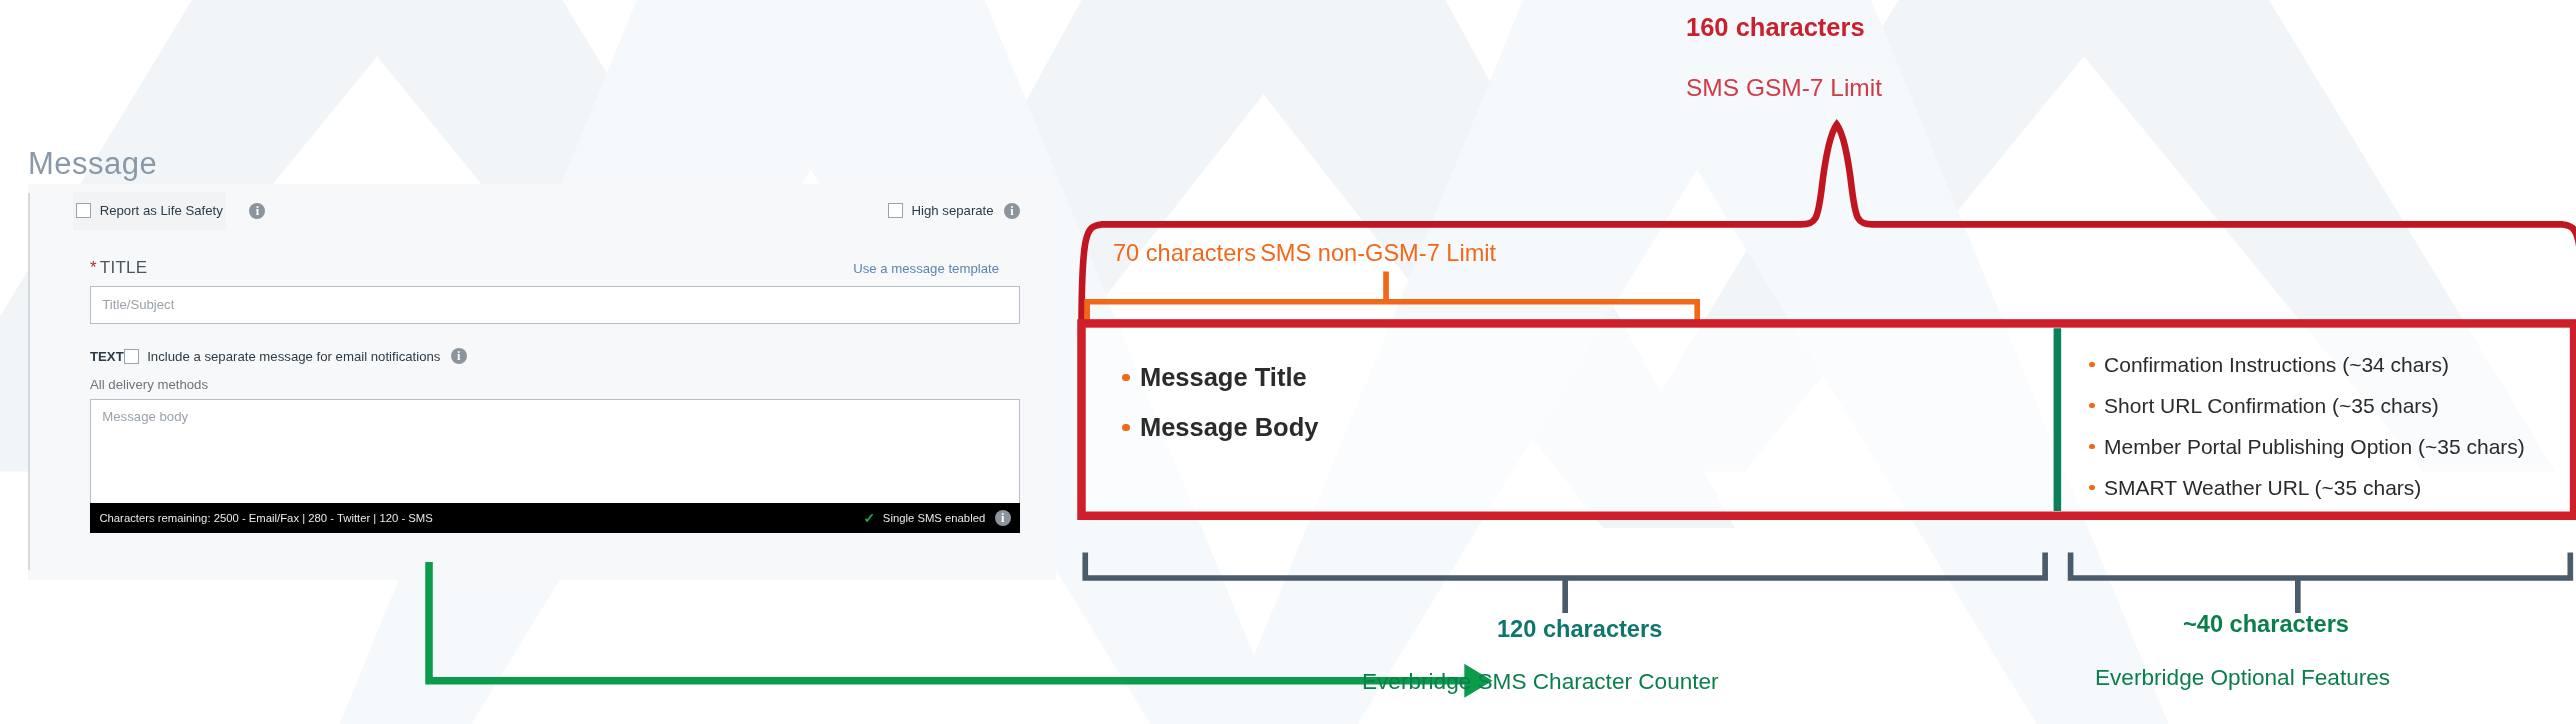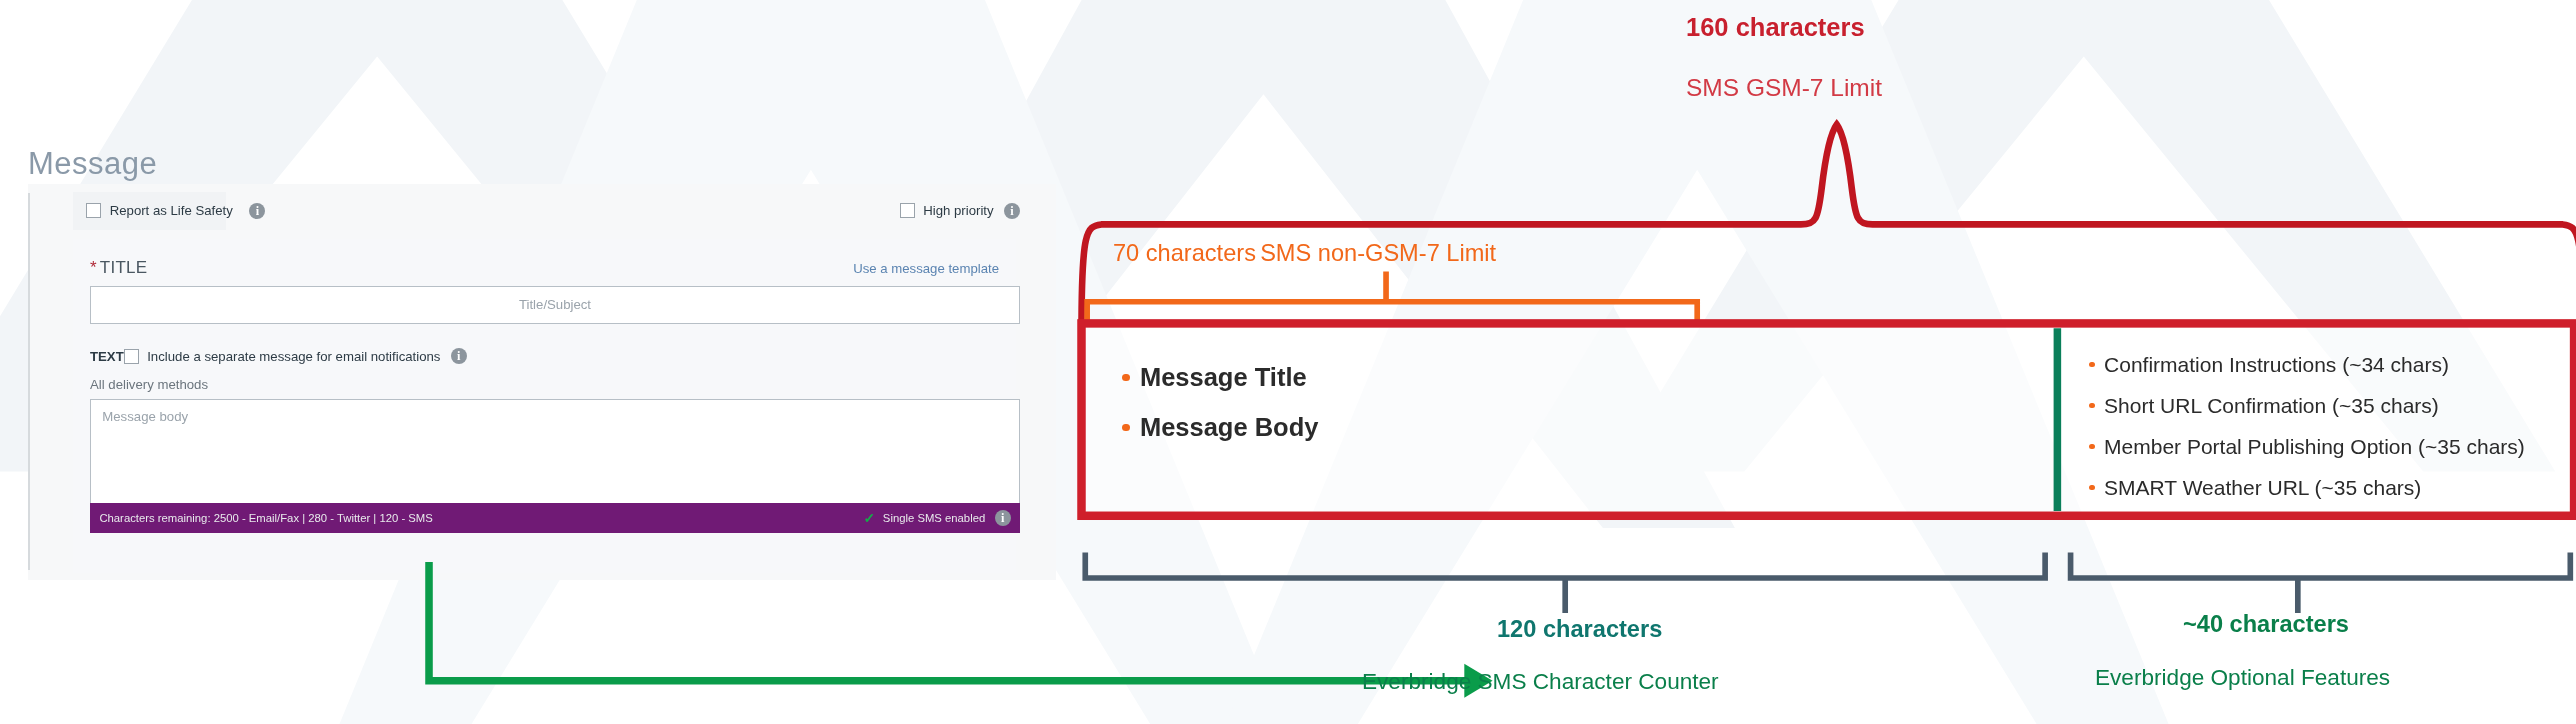--- a/index.html
+++ b/index.html
@@ -41,21 +41,21 @@
     height: 396px;
   }
   .chk-strip {
     position: absolute;
     height: 38px;
     background: #f1f3f5;
     display: flex; align-items: center;
     padding: 0 13.2px;
     box-sizing: border-box;
   }
-  #life-safety-strip { left: 0; top: 7.5px; width: 153px; }
+  #life-safety-strip { left: 0; top: 7.5px; width: 153px; justify-content: center; }
   #high-priority-row {
     position: absolute; right: 36px; top: 7.5px;
     height: 38px; display: flex; align-items: center;
   }
   .cb {
     width: 15px; height: 15px;
     border: 1.4px solid #9aa3ab;
     background: #fff;
     display: inline-block;
     box-sizing: border-box;
@@ -105,21 +105,20 @@
   }
   .text-input {
     width: 930px; height: 38px;
     border: 0.9px solid #b7bfc6;
     background: #fff;
     box-sizing: border-box;
     font-size: 13.2px;
     color: #9aa3ab;
     padding: 0 11.3px;
     line-height: 36px;
-    text-align: center;
   }
   #text-row {
     display: flex; align-items: center;
     margin-top: 24.5px;
   }
   .text-kw {
     font-size: 13.2px; font-weight: bold;
     color: #2d3b45; 
   }
   #delivery-label {
@@ -131,21 +130,21 @@
     border: 0.9px solid #b7bfc6;
     border-bottom: none;
     background: #fff;
     box-sizing: border-box;
     font-size: 13.2px;
     color: #9aa3ab;
     padding: 9.4px 11.3px;
   }
   #status-bar {
     width: 930px; height: 30px;
-    background: #701a75;
+    background: #000000;
     box-sizing: border-box;
     display: flex; align-items: center;
     justify-content: space-between;
     padding: 0 9.4px 0 9.4px;
   }
   #status-left {
     font-size: 11.3px; color: #e8eaec;
     white-space: nowrap;
   }
   #status-right {
@@ -260,21 +259,21 @@
   <div id="form-inner">
 
     <div id="life-safety-strip" class="chk-strip">
       <span class="cb"></span>
       <span class="cb-label">Report as Life Safety</span>
     </div>
     <span class="info-i" style="position:absolute;left:166px;top:19px;">i</span>
 
     <div id="high-priority-row">
       <span class="cb"></span>
-      <span class="cb-label">High priority</span>
+      <span class="cb-label">High separate</span>
       <span class="info-i">i</span>
     </div>
 
     <div id="message-card">
 
       <div class="field-label-row">
         <div class="field-label">
           <span class="req-star">*</span><span>TITLE</span>
         </div>
         <div class="link-tmpl">Use a message template</div>

